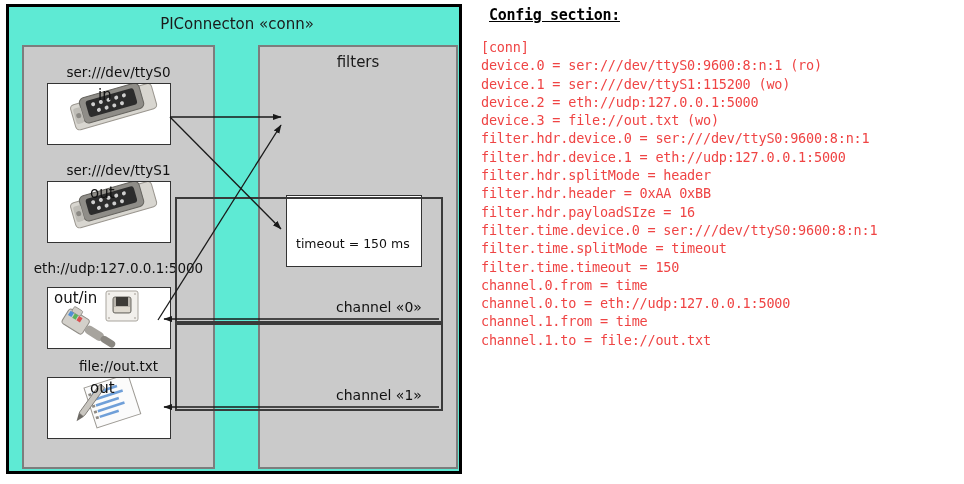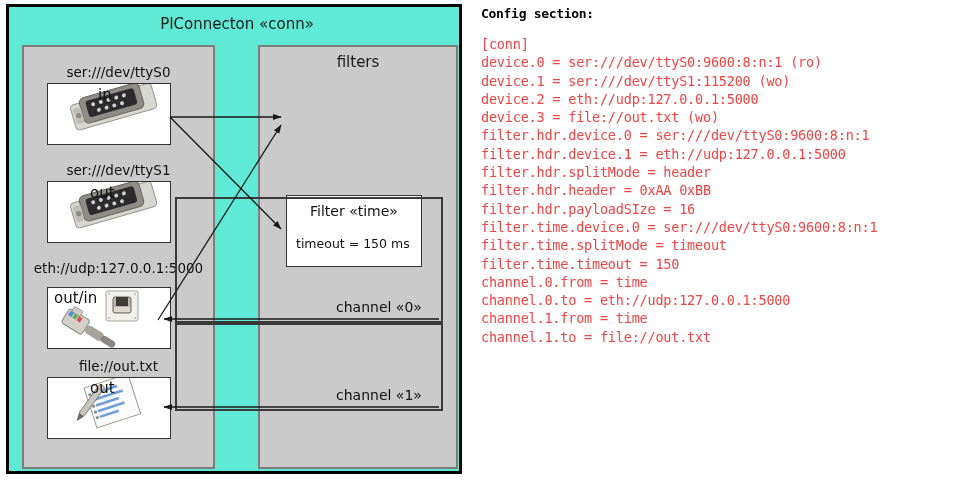--- a/index.html
+++ b/index.html
@@ -59,22 +59,23 @@
   .chan-label{
     position:absolute;font-size:14px;color:#111;white-space:nowrap;
   }
   #wires{position:absolute;left:0;top:0;width:456px;height:470px;pointer-events:none;}
   
   #config{
     position:absolute;left:481px;top:6px;width:480px;
   }
   #config-heading{
     font-family:"DejaVu Sans Mono","Liberation Mono",monospace;
-    font-weight:bold;font-size:13px;color:#000;margin:0 0 14px 0;
+    font-weight:bold;font-size:15px;color:#000;margin:0 0 14px 8px;
     letter-spacing:-0.3px;
+    text-decoration:underline;
   }
   #config-lines{
     font-family:"DejaVu Sans Mono","Liberation Mono",monospace;
     font-size:13.5px;line-height:18.3px;color:#ef4444;white-space:pre;
     letter-spacing:-0.2px;
   }
   .cl{display:block;}
 </style>
 </head>
 <body>
@@ -182,21 +183,20 @@
         </g>
       </svg>
     </div>
   </div>
 
   <div class="panel" id="filters-panel">
     <div id="filters-title">filters</div>
 
 
     <div class="filter-box" style="left:26px;top:148px;width:136px;height:72px;">
-      <div class="filter-title">Filter «time»</div>
       <div class="filter-prop" style="top:40px;">timeout = 150 ms</div>
     </div>
 
     <div class="chan-box" style="left:-85px;top:150px;width:268px;height:126px;"></div>
     <div class="chan-box" style="left:-85px;top:276px;width:268px;height:88px;"></div>
 
     <div class="chan-label" style="left:76px;top:252px;">channel «0»</div>
     <div class="chan-label" style="left:76px;top:340px;">channel «1»</div>
   </div>
 

